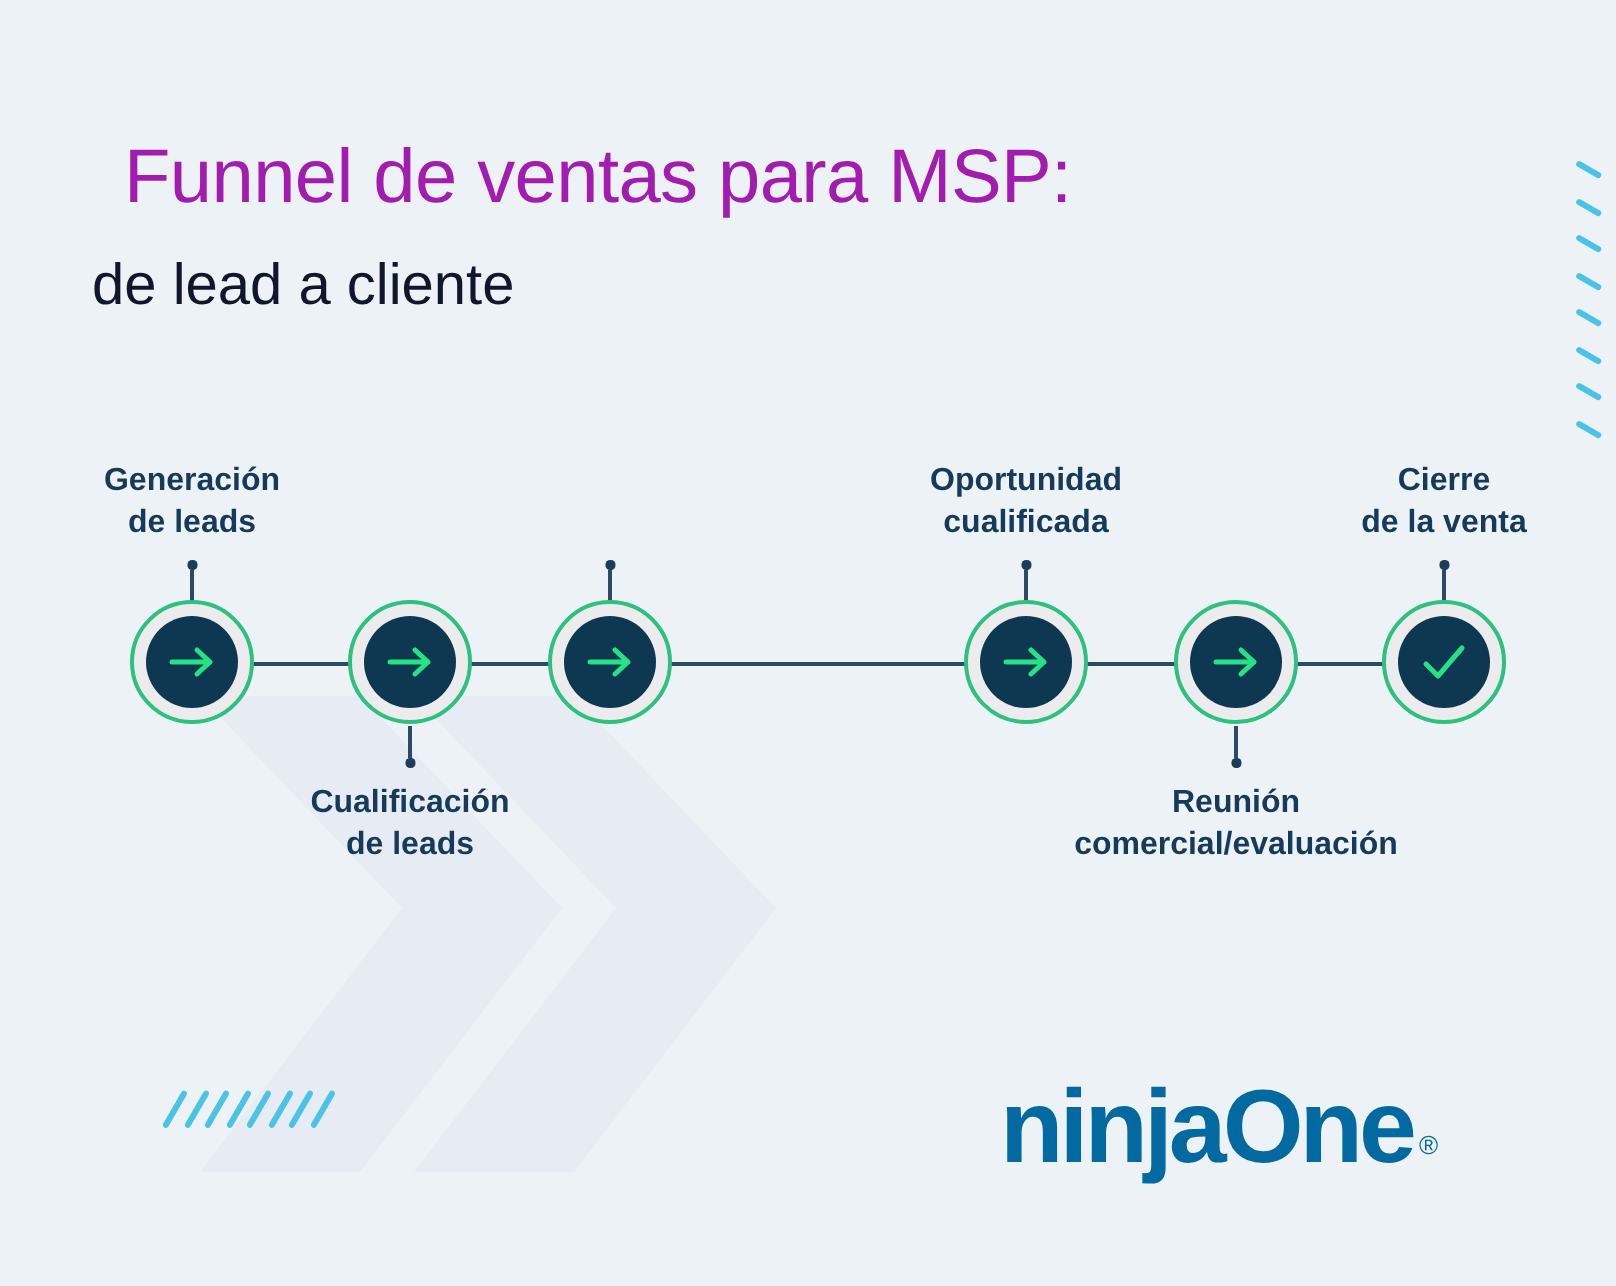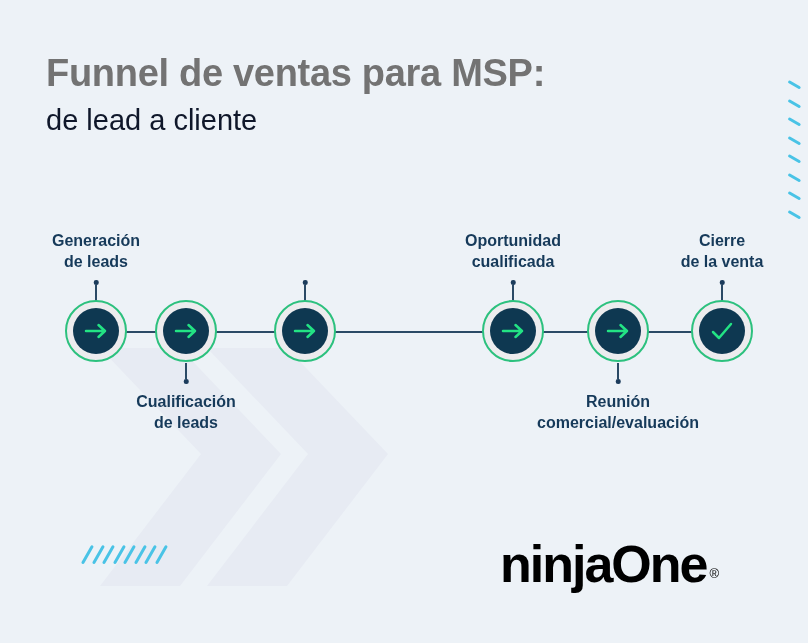--- a/index.html
+++ b/index.html
@@ -16,21 +16,21 @@
   .chevron-1{clip-path:polygon(100px 348px,180px 348px,281px 454px,180px 586px,100px 586px,201px 454px);}
   .chevron-2{clip-path:polygon(207px 348px,287px 348px,388px 454px,287px 586px,207px 586px,308px 454px);}
   
   .hashes{position:absolute;display:flex;z-index:1;}
   .hashes-bl{left:86px;top:544px;gap:8px;}
   .hashes-bl span{display:block;width:2.5px;height:21px;background:#49c3e6;transform:rotate(30deg);border-radius:2px;}
   .hashes-tr{left:793px;top:78px;flex-direction:column;gap:4.5px;}
   .hashes-tr span{display:block;width:2.5px;height:14px;background:#49c3e6;transform:rotate(-60deg);border-radius:2px;}
   
   .header{position:absolute;left:46px;top:52px;z-index:2;}
-  .title{font-size:38px;font-weight:700;letter-spacing:-0.3px;margin:0;color:#737373;}
+  .title{font-size:38px;font-weight:400;letter-spacing:-0.3px;margin:16px;color:#a21caf;}
   .subtitle{font-size:29px;font-weight:400;margin-top:9px;color:#0f172a;}
   
   .track-line{position:absolute;left:96px;top:331px;width:626px;height:1.6px;background:#2b4a66;z-index:2;}
   .step{position:absolute;top:0;width:230px;height:440px;z-index:3;}
   .step > *{position:absolute;left:50%;transform:translateX(-50%);}
   .circle{
     top:300px;width:58px;height:58px;border-radius:50%;
     background:#ececee;border:2px solid #2cc17e;
     display:flex;align-items:center;justify-content:center;
   }
@@ -43,21 +43,21 @@
   .dot-up{top:280px;}
   .dot-down{top:379px;}
   .label{
     width:230px;text-align:center;font-size:16px;line-height:1.3;
     font-weight:700;color:#163a5a;white-space:pre-line;
   }
   .label-above{top:231px;}
   .label-below{top:392px;}
   
   .logo{position:absolute;left:500px;top:534px;z-index:2;
-    font-size:52px;font-weight:700;letter-spacing:-2px;color:#000000;}
+    font-size:52px;font-weight:700;letter-spacing:-2px;color:#0369a1;}
   .logo .reg{font-size:13px;font-weight:400;letter-spacing:0;position:relative;top:-4px;left:3px;}
 </style>
 </head>
 <body>
 
 <div class="canvas">
 
   <div class="chevron chevron-1"></div>
   <div class="chevron chevron-2"></div>
   <div class="hashes hashes-bl">
@@ -95,21 +95,21 @@
 de leads</div>
     <div class="circle">
       <div class="inner">
         <svg width="26" height="18" viewBox="0 0 26 18">
           <path d="M3 9 H22 M15.5 3 L22 9 L15.5 15" stroke="#23e384" stroke-width="2.5" fill="none" stroke-linecap="round" stroke-linejoin="round"></path>
         </svg>
       </div>
     </div>
   </div>
 
-  <div class="step" style="left:71px">
+  <div class="step" style="left:90px">
     <div class="circle">
       <div class="inner">
         <svg width="26" height="18" viewBox="0 0 26 18">
           <path d="M3 9 H22 M15.5 3 L22 9 L15.5 15" stroke="#23e384" stroke-width="2.5" fill="none" stroke-linecap="round" stroke-linejoin="round"></path>
         </svg>
       </div>
     </div>
     <span class="stem stem-down"></span>
     <span class="dot dot-down"></span>
     <div class="label label-below">Cualificación

